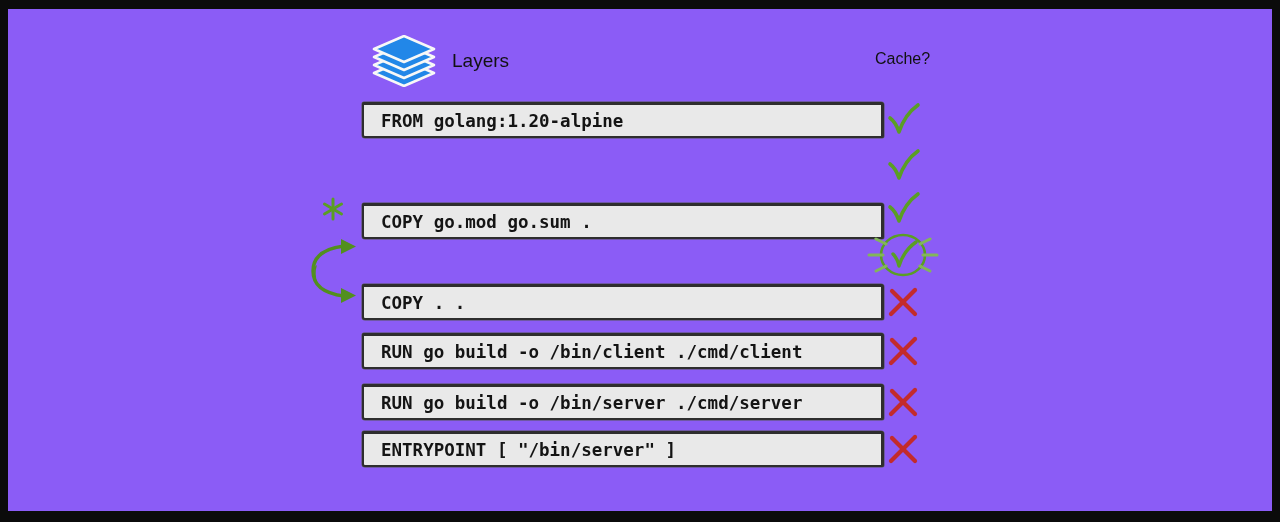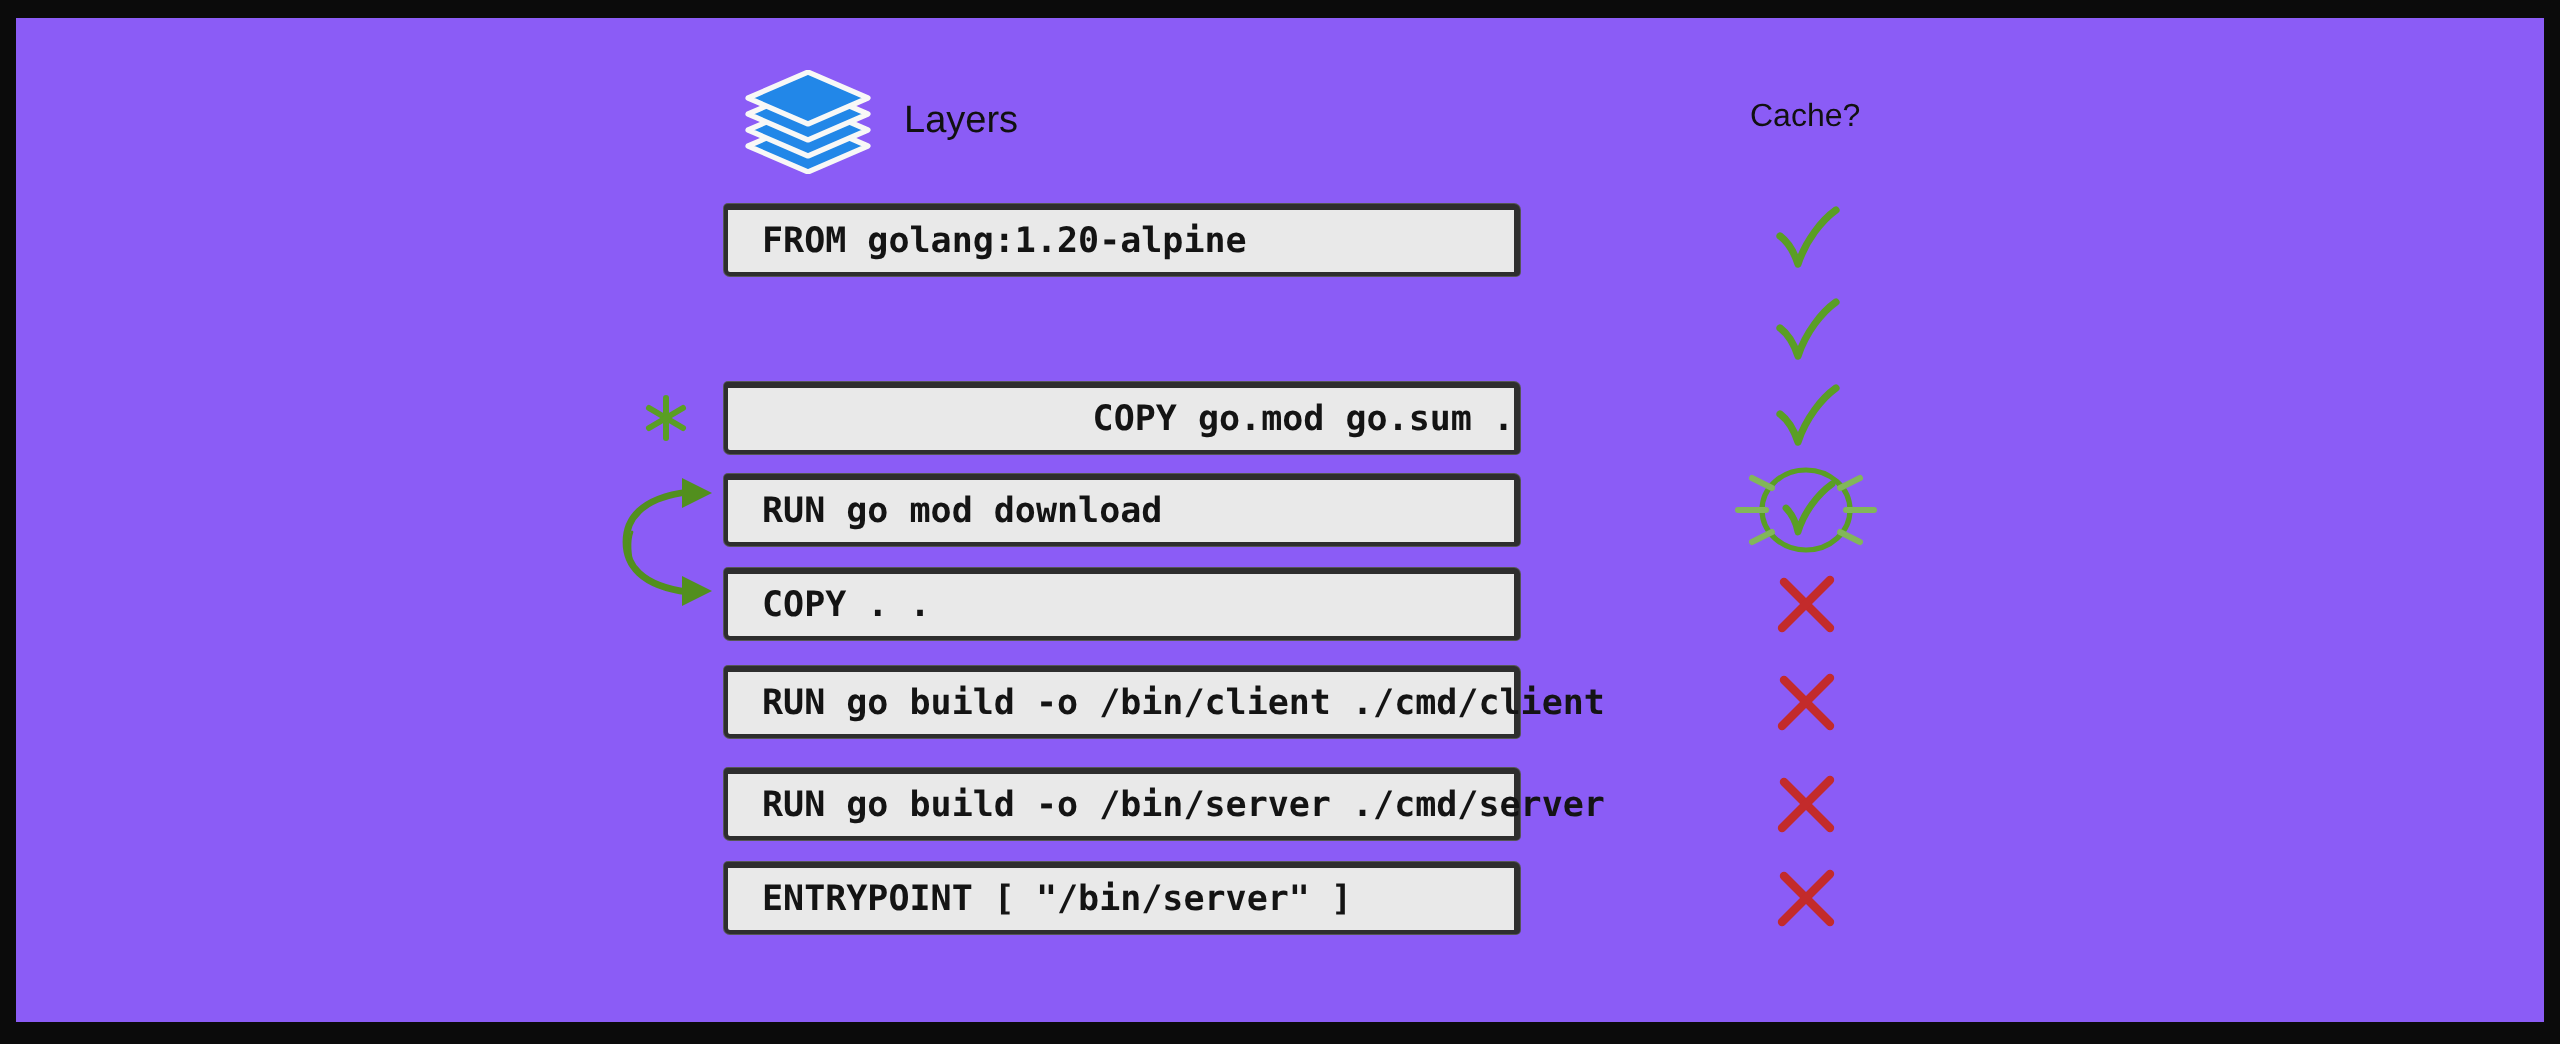--- a/index.html
+++ b/index.html
@@ -6,34 +6,34 @@
   body { width:1280px; height:522px; font-family:"Liberation Sans", sans-serif; }
   .frame { position:relative; width:1280px; height:522px; background:#0b0b0b; }
   .canvas { position:absolute; left:8px; top:9px; width:1264px; height:502px; background:#8b5cf6; }
 
   .hdr-layers { position:absolute; left:364px; top:26px; display:flex; align-items:center; gap:16px; }
   .hdr-layers .icon { width:64px; height:52px; }
   .hdr-label { font-size:19px; color:#111; }
   .hdr-cache { position:absolute; left:867px; top:41px; font-size:16px; color:#111; }
 
   .instr-box {
-    position:absolute; left:354px; width:398px; height:36px;
+    position:absolute; left:354px; width:522px; height:36px;
     background:#e9e9e9;
     border:2px solid #2e2e2e; border-top-width:3px; border-right-width:3px;
     border-radius:2px 3px 2px 3px;
     display:flex; align-items:center; padding-left:17px;
     box-shadow:0 0 0 0.5px #555;
   }
   .instr-box .code {
     font-family:"DejaVu Sans Mono","Liberation Mono",monospace;
     font-size:17.5px; font-weight:600; color:#141414; white-space:pre;
   }
 
   .mark { position:absolute; }
-  .r1 { top:93px; }  .r2 { top:139px; } .r3 { top:182px;justify-content:flex-end; } .r4 { top:228px; }
+  .r1 { top:93px; }  .r2 { top:139px; } .r3 { top:194px; } .r4 { top:228px; }
   .r5 { top:275px; } .r6 { top:324px; } .r7 { top:375px;text-align:center; } .r8 { top:422px; }
 </style>
 </head>
 <body>
 
 <div class="frame">
   <div class="canvas">
 
     <div class="hdr-layers">
       <svg class="icon" viewBox="0 0 64 52">
@@ -46,23 +46,20 @@
       </svg>
       <span class="hdr-label">Layers</span>
     </div>
     <div class="hdr-cache">Cache?</div>
 
     <div class="instr-box r1">
         <span class="code">FROM golang:1.20-alpine</span>
       </div>
     <div class="instr-box r3">
         <span class="code">COPY go.mod go.sum .</span>
-      </div>
-    <div class="instr-box r4">
-        <span class="code">RUN go mod download</span>
       </div>
     <div class="instr-box r5">
         <span class="code">COPY . .</span>
       </div>
     <div class="instr-box r6">
         <span class="code">RUN go build -o /bin/client ./cmd/client</span>
       </div>
     <div class="instr-box r7">
         <span class="code">RUN go build -o /bin/server ./cmd/server</span>
       </div>

